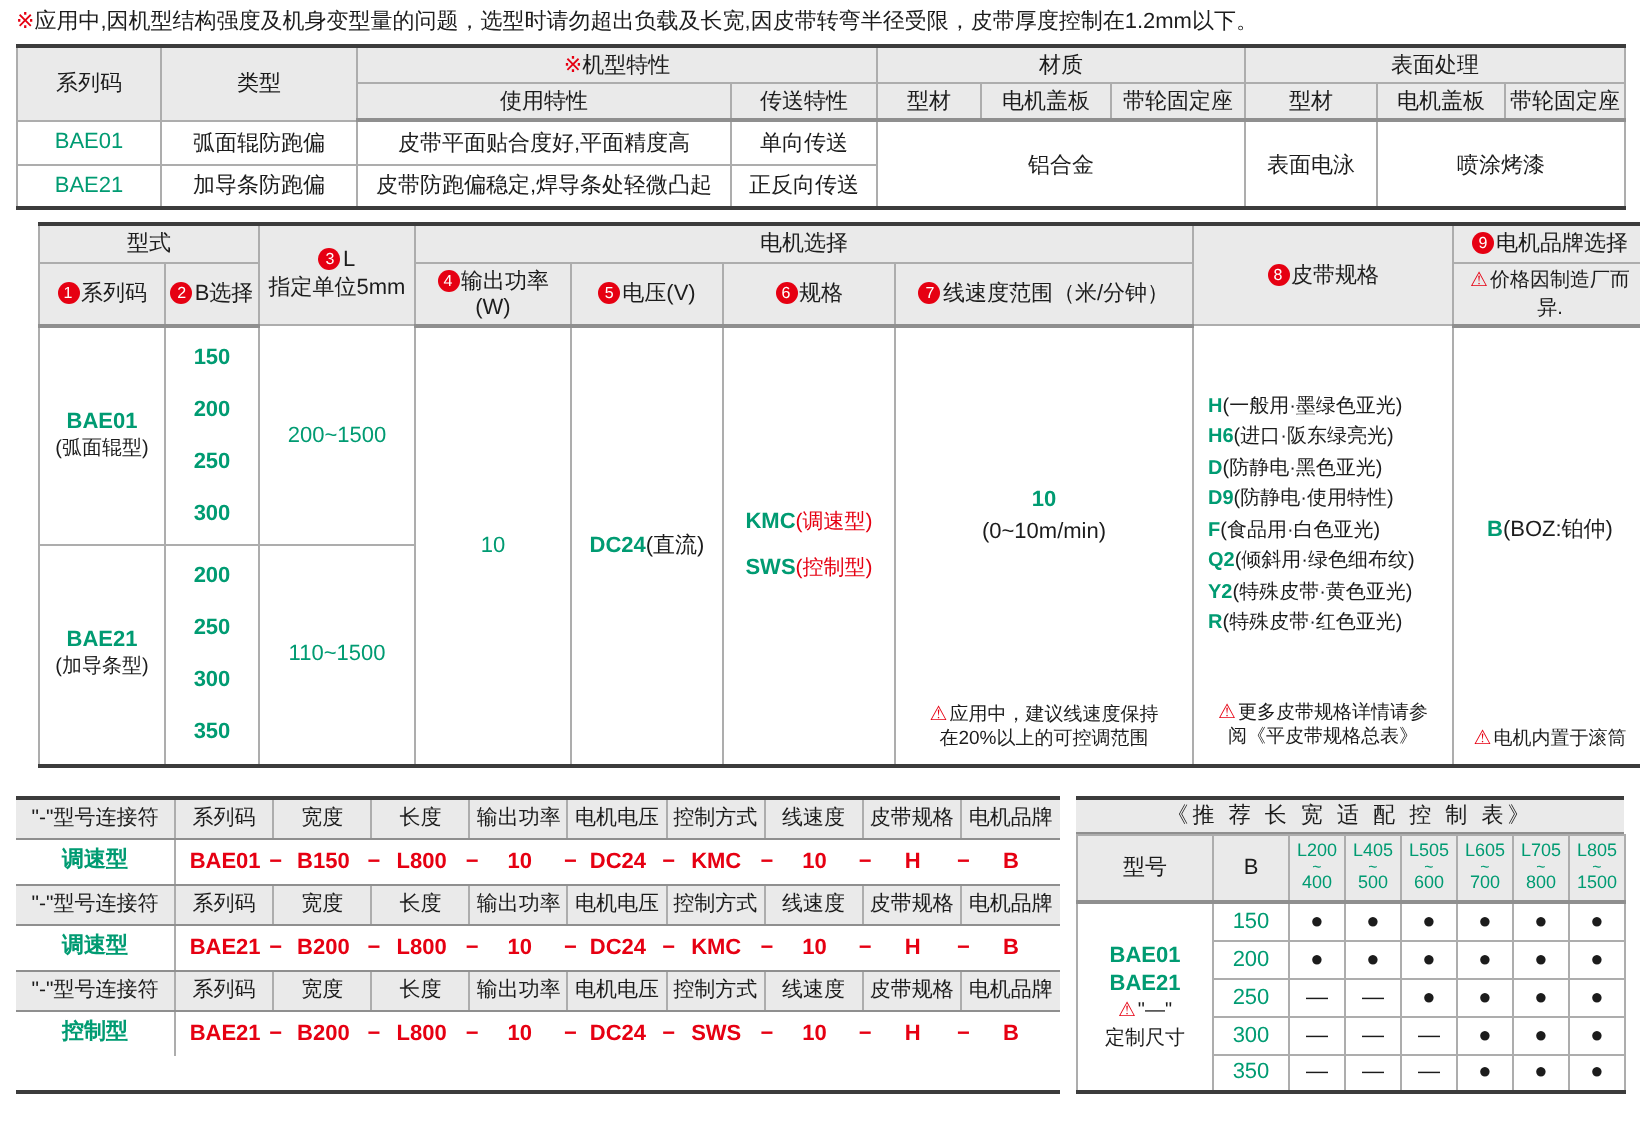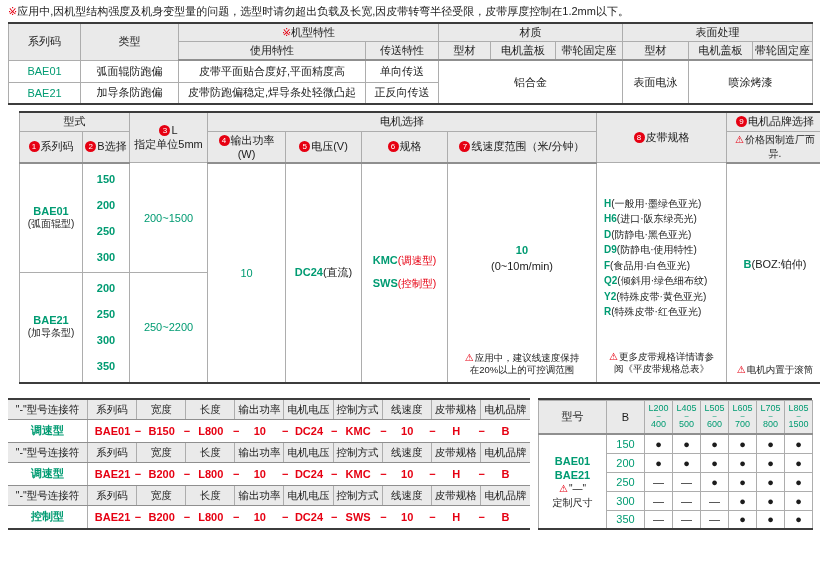--- a/index.html
+++ b/index.html
@@ -225,21 +225,21 @@
         <div class="sub">(加导条型)</div>
       </td>
       <td>
         <div class="bopts green bold">
           <div>200</div>
           <div>250</div>
           <div>300</div>
           <div>350</div>
         </div>
       </td>
-      <td class="green bold">250~2200</td>
+      <td class="green bold">110~1500</td>
     </tr>
   </tbody>
     </table>
 
 
   <div class="bottom">
 
     <div class="ex">
 
       <div class="ex-grid hdr">
@@ -312,20 +312,21 @@
         <div class="ex-cell"><span>10</span><span class="sep">−</span></div>
         <div class="ex-cell"><span>DC24</span><span class="sep">−</span></div>
         <div class="ex-cell"><span>SWS</span><span class="sep">−</span></div>
         <div class="ex-cell"><span>10</span><span class="sep">−</span></div>
         <div class="ex-cell"><span>H</span><span class="sep">−</span></div>
         <div class="ex-cell"><span>B</span></div>
       </div>
     </div>
 
     <div class="cp">
+      <div class="cp-title">《推 荐 长 宽 适 配 控 制 表》</div>
       <table class="tbl cpt">
         <colgroup>
           <col style="width:68px">
             <col style="width:38px">
           <col style="width:28px">
             <col style="width:28px">
             <col style="width:28px">
           <col style="width:28px">
             <col style="width:28px">
             <col style="width:28px">

